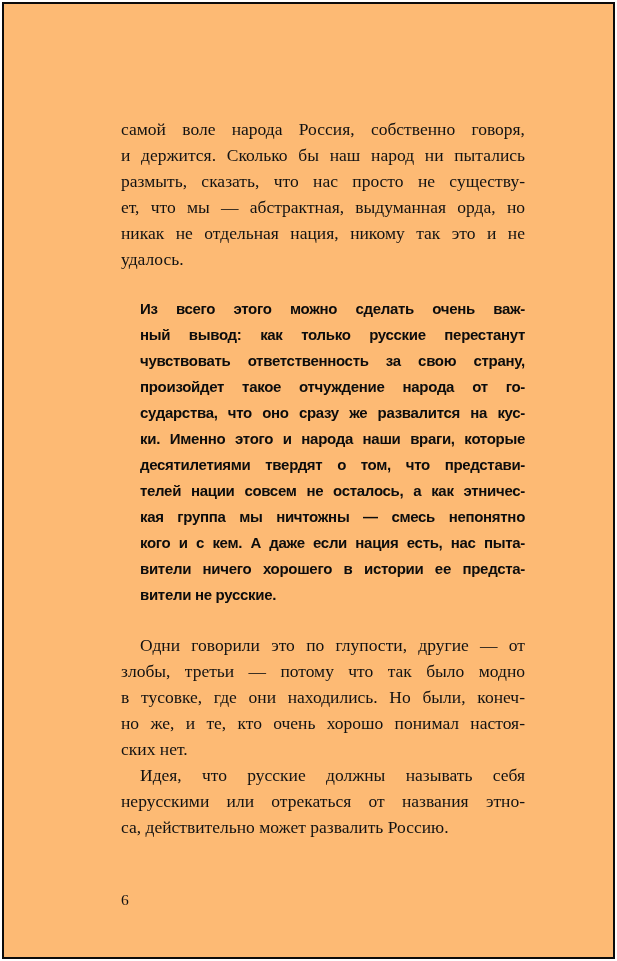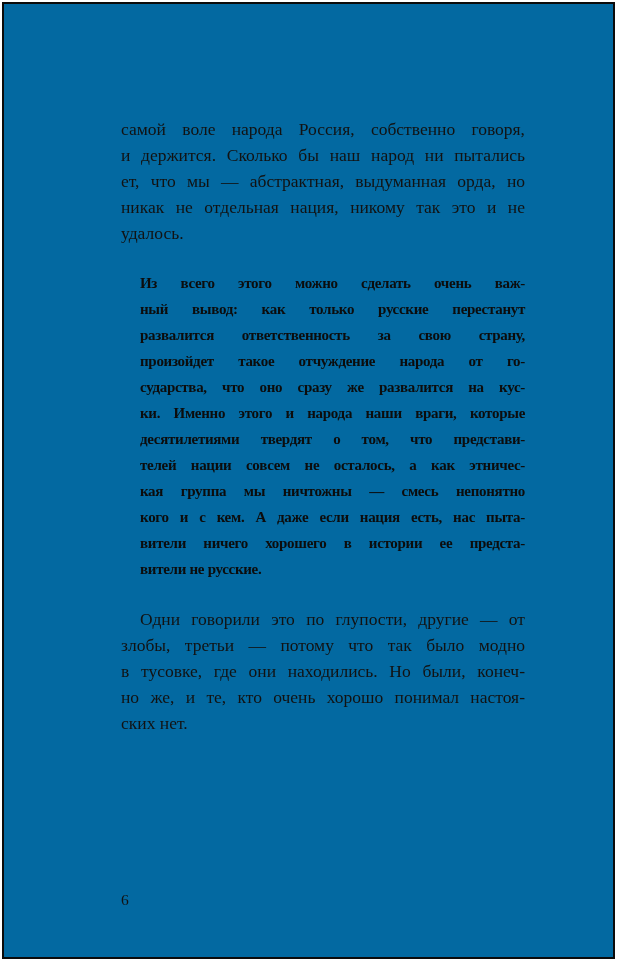--- a/index.html
+++ b/index.html
@@ -7,38 +7,38 @@
     width: 617px; height: 961px;
     background: #ffffff;
     font-family: "Liberation Serif", serif;
     color: #121212;
     overflow: hidden;
   }
   .frame {
     position: absolute;
     left: 2px; top: 2px; right: 2px; bottom: 2px;
     border: 2px solid #0b0b0b;
-    background: #0369a1;
+    background: #fdba74;
   }
   .text-block {
     position: absolute;
     left: 117px; top: 112px;
     width: 404px;
   }
   .para { display: block; }
   .para.serif .line {
     font-family: "Liberation Serif", serif;
     font-size: 17.5px;
     line-height: 26px;
   }
   .para.bold {
     margin: 24px 0 24px 19px;
   }
   .para.bold .line {
-    font-family: Liberation Serif, serif;
+    font-family: Liberation Sans, sans-serif;
     font-weight: 700;
     font-size: 15px;
     line-height: 26px;
     letter-spacing: -0.3px;
     color: #0c0c0c;
   }
   .line {
     height: 26px;
     text-align: justify;
     -moz-text-align-last: justify;
@@ -58,40 +58,46 @@
   }
 </style>
 </head>
 <body>
 
 <div class="frame">
   <div class="text-block" id="paragraphs">
       <div class="para serif">
         <div class="line">самой воле народа Россия, собственно говоря,</div>
         <div class="line">и держится. Сколько бы наш народ ни пытались</div>
+        <div class="line">размыть, сказать, что нас просто не существу-</div>
         <div class="line">ет, что мы — абстрактная, выдуманная орда, но</div>
         <div class="line">никак не отдельная нация, никому так это и не</div>
         <div class="line lastline">удалось.</div>
       </div>
       <div class="para bold">
         <div class="line">Из всего этого можно сделать очень важ-</div>
         <div class="line">ный вывод: как только русские перестанут</div>
-        <div class="line">развалится ответственность за свою страну,</div>
+        <div class="line">чувствовать ответственность за свою страну,</div>
         <div class="line">произойдет такое отчуждение народа от го-</div>
         <div class="line">сударства, что оно сразу же развалится на кус-</div>
         <div class="line">ки. Именно этого и народа наши враги, которые</div>
         <div class="line">десятилетиями твердят о том, что представи-</div>
         <div class="line">телей нации совсем не осталось, а как этничес-</div>
         <div class="line">кая группа мы ничтожны — смесь непонятно</div>
         <div class="line">кого и с кем. А даже если нация есть, нас пыта-</div>
         <div class="line">вители ничего хорошего в истории ее предста-</div>
         <div class="line lastline">вители не русские.</div>
       </div>
       <div class="para serif">
         <div class="line firstline">Одни говорили это по глупости, другие — от</div>
         <div class="line">злобы, третьи — потому что так было модно</div>
         <div class="line">в тусовке, где они находились. Но были, конеч-</div>
         <div class="line">но же, и те, кто очень хорошо понимал настоя-</div>
         <div class="line lastline">ских нет.</div>
       </div>
+      <div class="para serif">
+        <div class="line firstline">Идея, что русские должны называть себя</div>
+        <div class="line">нерусскими или отрекаться от названия этно-</div>
+        <div class="line lastline">са, действительно может развалить Россию.</div>
+      </div>
     </div>
   <div class="page-number">6</div>
 </div>
 
 </body></html>

